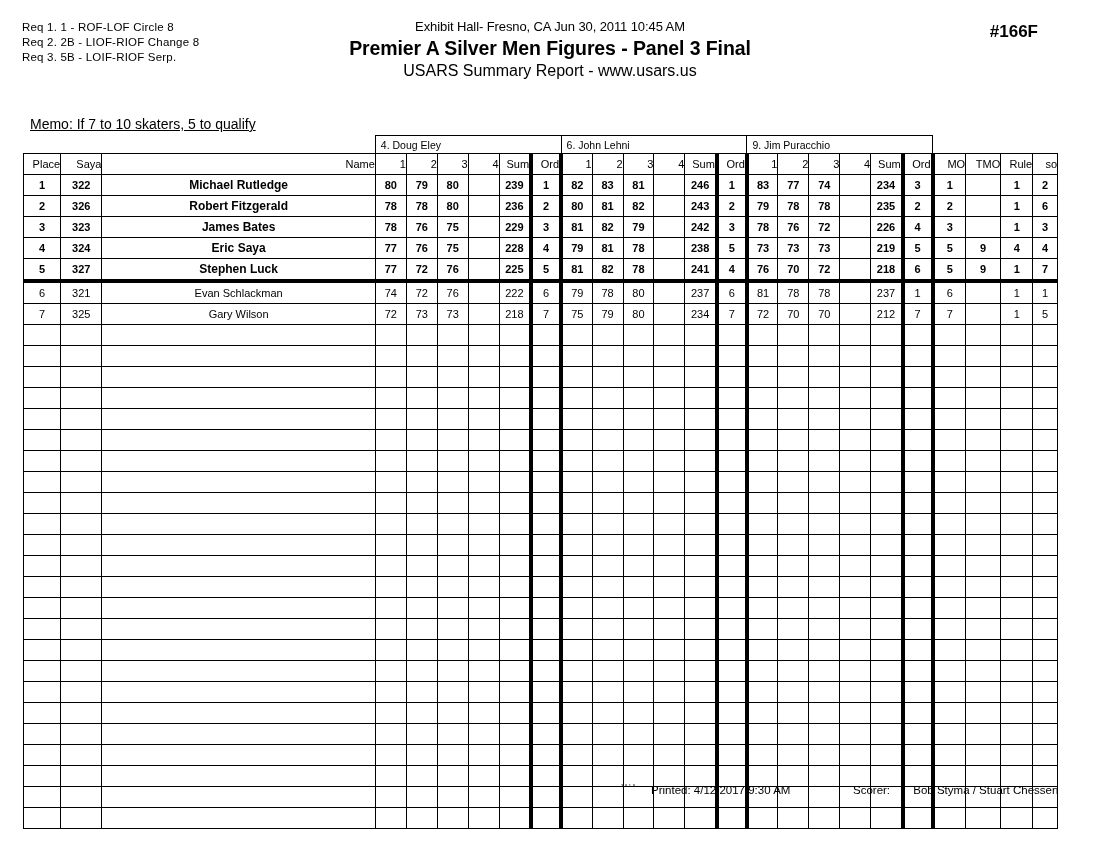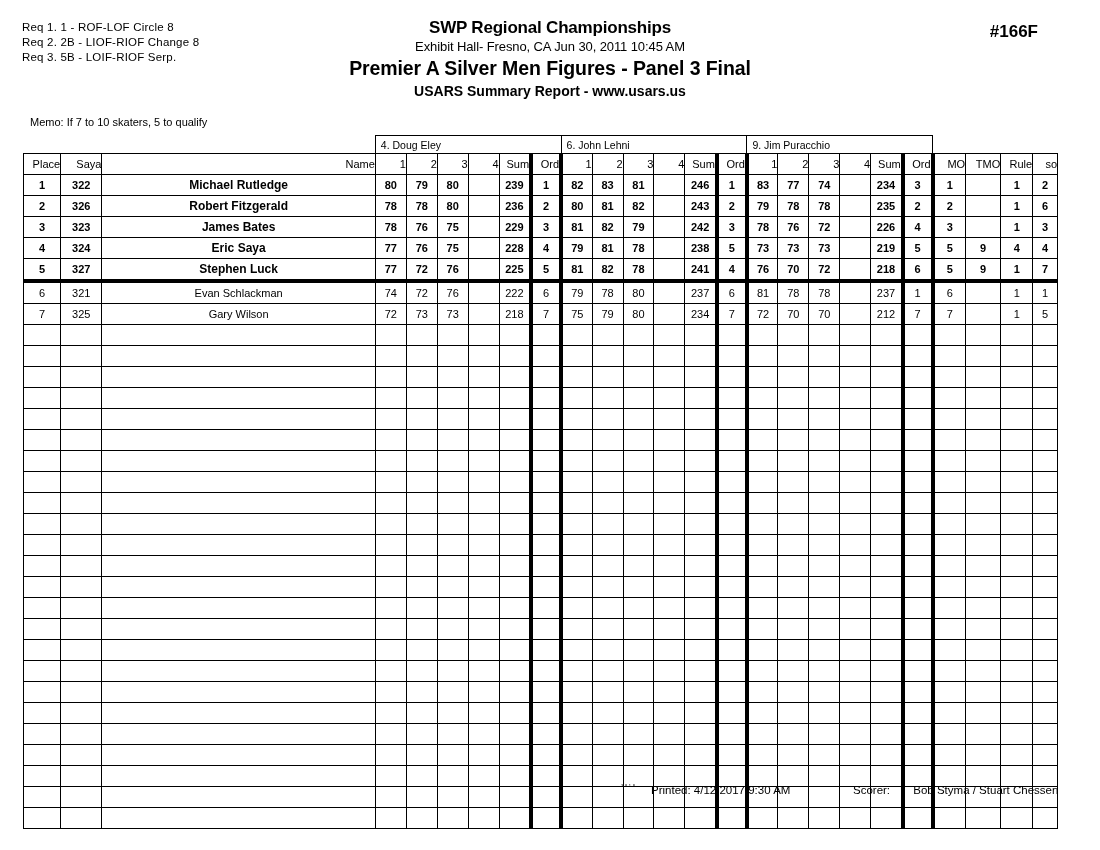--- a/index.html
+++ b/index.html
@@ -25,22 +25,23 @@
     line-height: 15px;
     letter-spacing: 0.2px;
     white-space: nowrap;
   }
   #reqs .req-line { display: block; }
 
   #memo {
     position: absolute;
     left: 30px;
     top: 116px;
-    font-size: 11px;
+    font-size: 14px;
     white-space: nowrap;
+    text-decoration: underline;
   }
 
   
   #titleblock {
     position: absolute;
     left: 0;
     top: 18px;
     width: 1100px;
     text-align: center;
   }
@@ -55,23 +56,22 @@
     line-height: 17px;
     letter-spacing: -0.1px;
   }
   #division-title {
     font-size: 19.5px;
     font-weight: bold;
     line-height: 26px;
     letter-spacing: -0.1px;
   }
   #report-line {
-    font-size: 14px;
+    font-size: 16px;
     line-height: 20px;
-    font-weight: bold;
   }
   #event-number {
     position: absolute;
     right: 62px;
     top: 22px;
     font-size: 17px;
     font-weight: bold;
   }
 
   
@@ -162,21 +162,20 @@
 
 <div id="reqs">
   <span class="req-line">Req  1.  1 - ROF-LOF Circle 8</span>
   <span class="req-line">Req  2.  2B - LIOF-RIOF Change 8</span>
   <span class="req-line">Req  3.  5B - LOIF-RIOF Serp.</span>
 </div>
 
 <div id="memo">Memo: If 7 to 10 skaters, 5  to qualify</div>
 
 <div id="titleblock">
-  <div id="event-title">SWP Regional Championships</div>
   <div id="venue-line">Exhibit Hall-  Fresno, CA  Jun 30, 2011  10:45 AM</div>
   <div id="division-title">Premier A Silver Men Figures  -  Panel 3 Final</div>
   <div id="report-line">USARS Summary Report - www.usars.us</div>
 </div>
 <div id="event-number">#166F</div>
 
 <div id="sheet">
   <table class="grid">
     <colgroup>
       <col style="width:36px">

